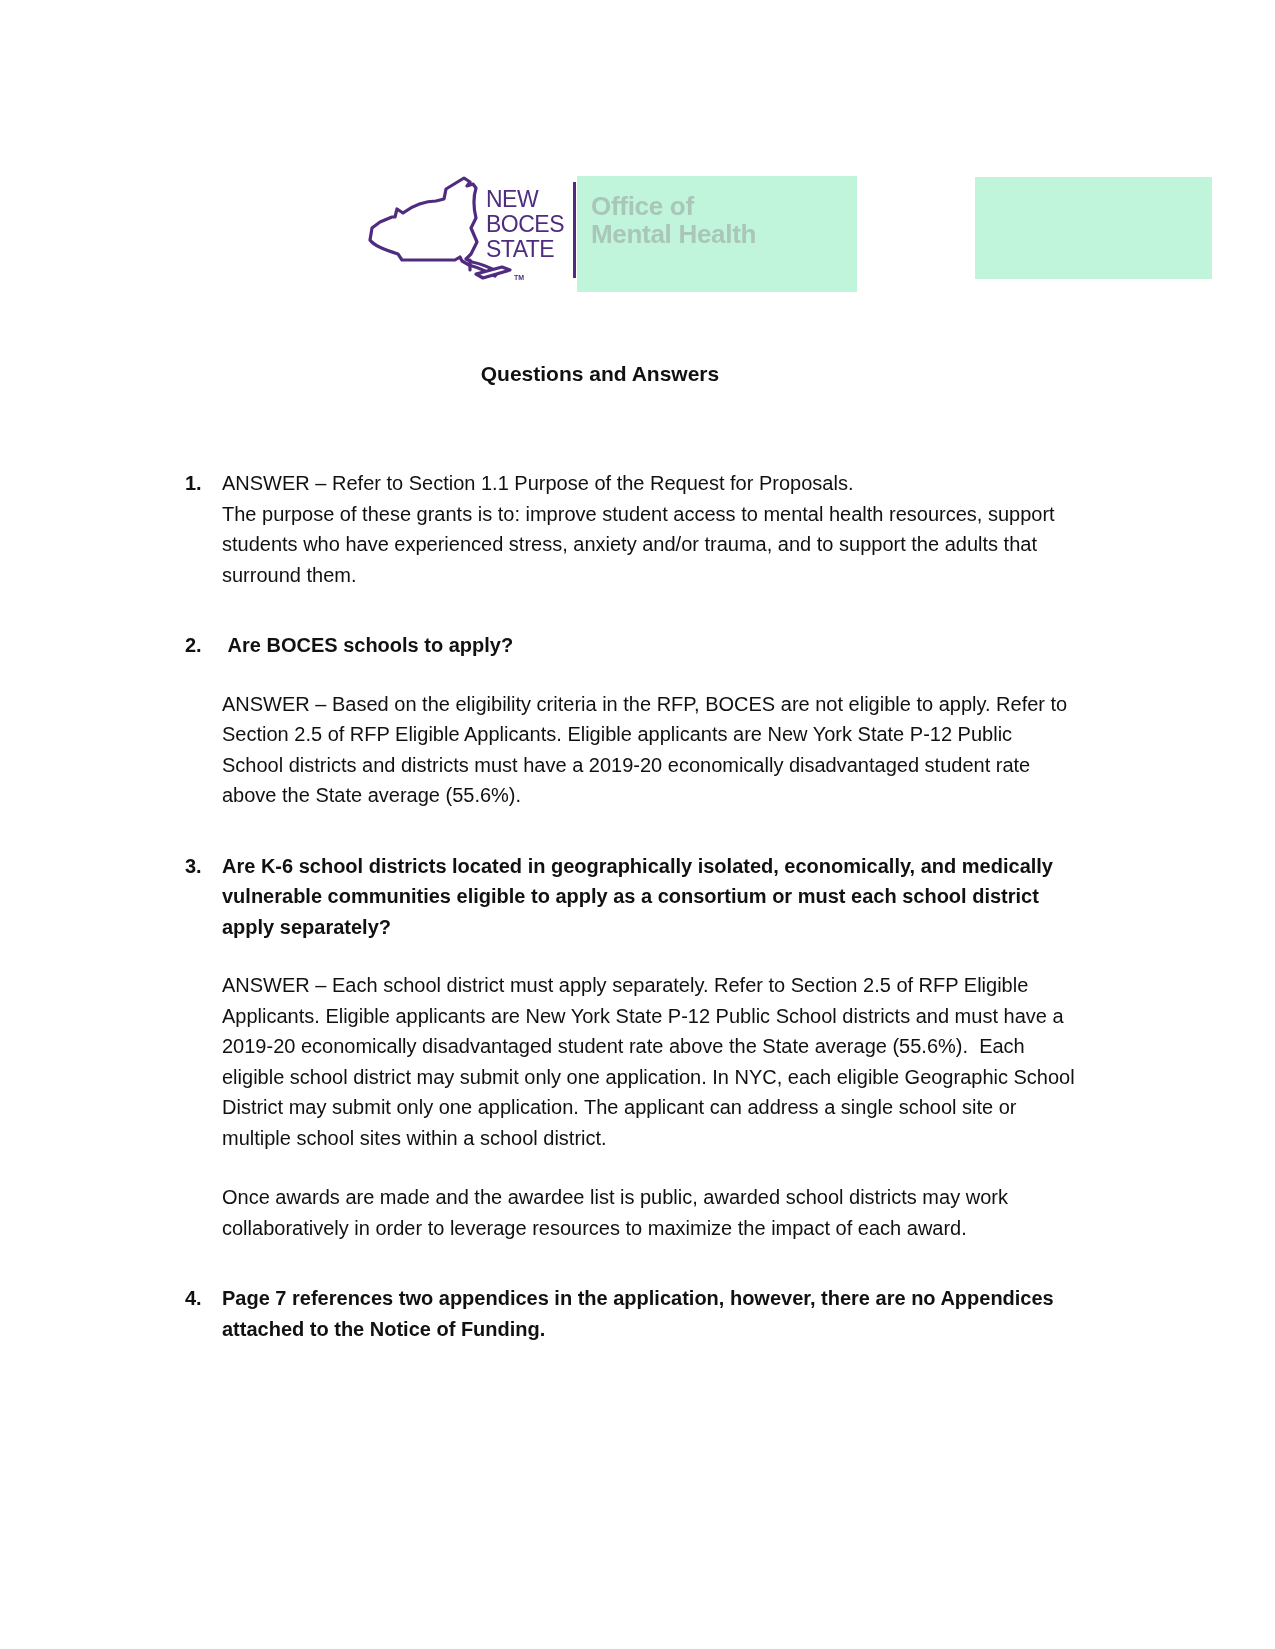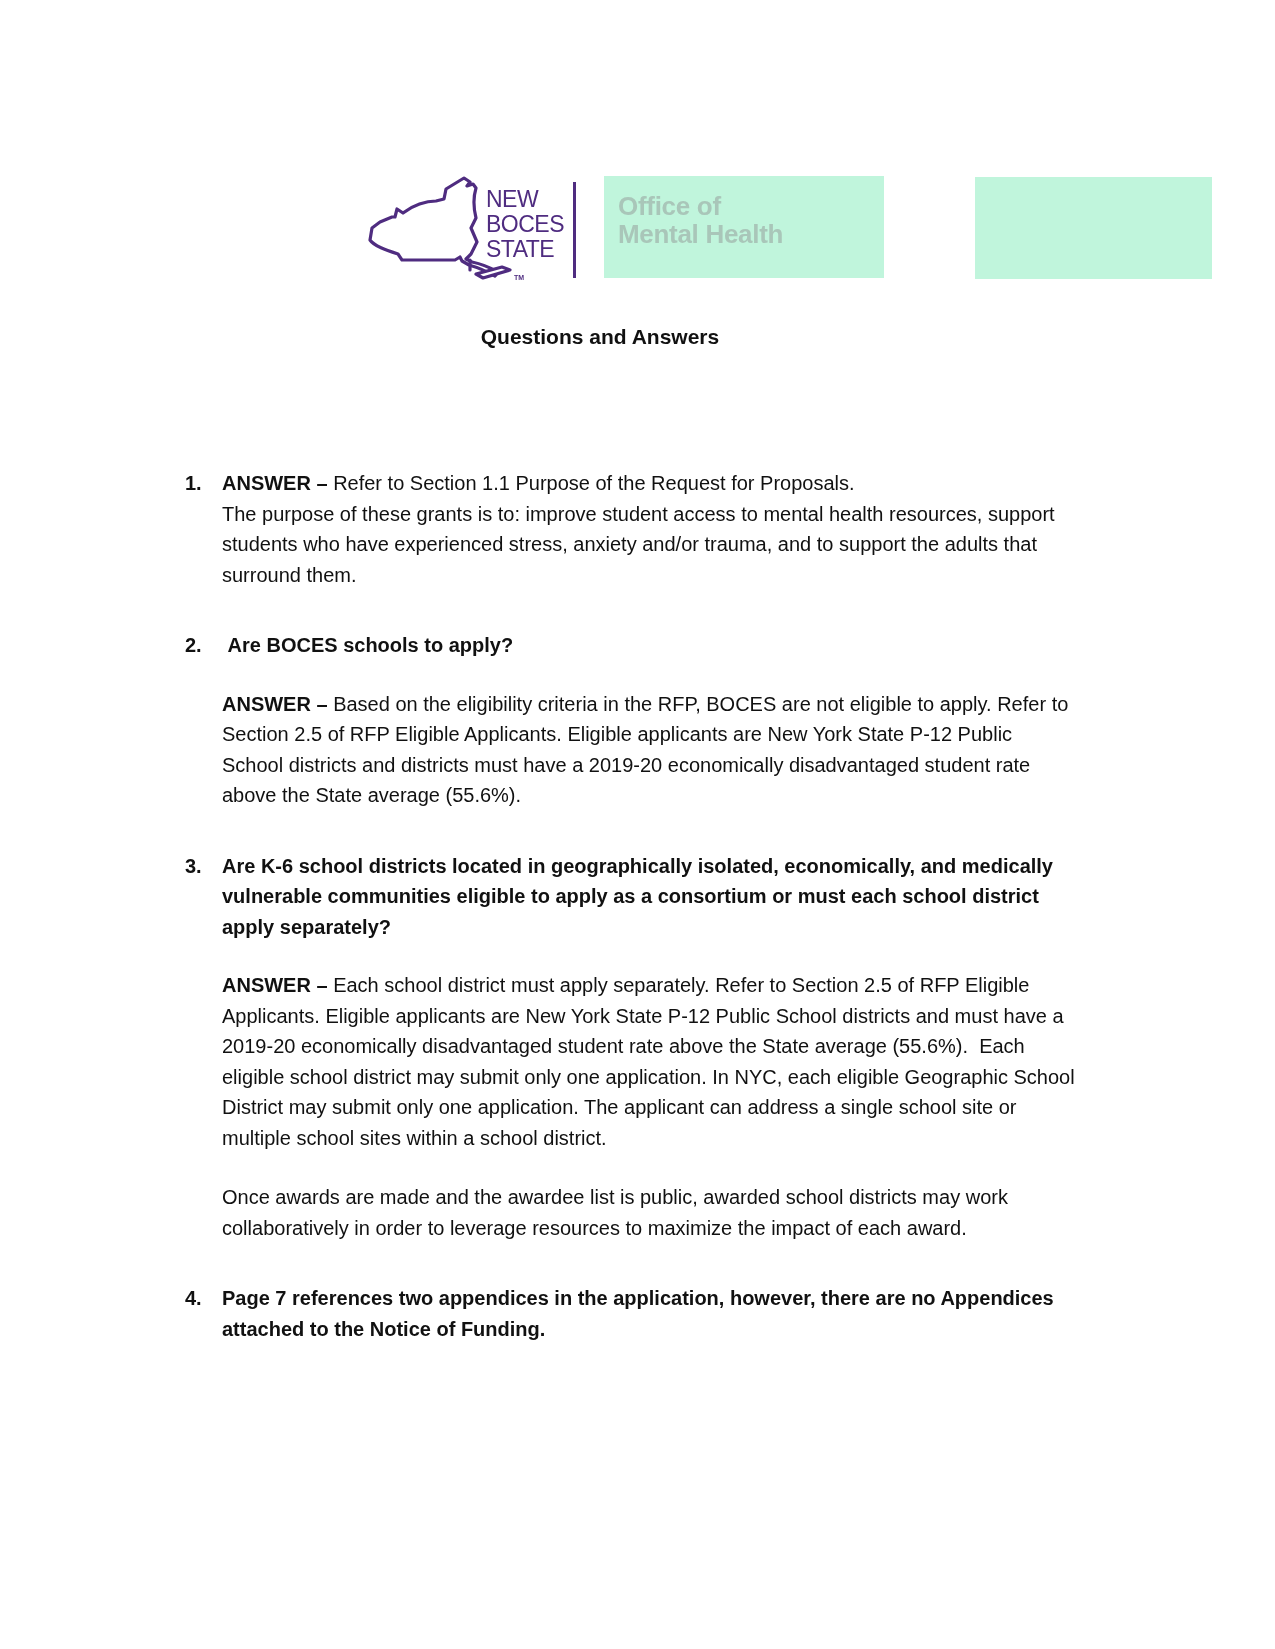--- a/index.html
+++ b/index.html
@@ -27,49 +27,49 @@
     color:var(--purple);
     font-weight:normal;font-size:23px;line-height:25px;
     letter-spacing:-0.5px;
     padding:1px 3px 2px 2px;
   }
   .logo-divider{
     position:absolute;left:573px;top:182px;width:3px;height:96px;
     background:var(--purple);
   }
   .mint-box{position:absolute;background:var(--mint);}
-  .office-box{left:577px;top:176px;width:280px;height:102px;padding:0;margin-left:27px;}
+  .office-box{left:577px;top:176px;width:280px;height:116px;padding:0;}
   .office-line{
     margin-left:14px;
     color:var(--office-text);
     font-weight:bold;font-size:26px;line-height:28px;
     letter-spacing:-0.3px;
   }
   .office-line:first-child{margin-top:16px;}
   .right-box{left:975px;top:177px;width:237px;height:102px;}
 
   
   .title-block{
-    position:absolute;left:150px;top:318px;width:900px;
+    position:absolute;left:150px;top:355px;width:900px;
     text-align:center;font-weight:bold;font-size:21px;line-height:37px;
     color:#111111;
   }
 
   
   .qa-list{position:absolute;left:185px;top:468px;width:890px;}
   .qa-item{display:flex;margin-bottom:11px;}
   .qa-number{width:37px;flex:0 0 37px;font-weight:bold;font-size:20px;line-height:30.5px;}
   .qa-body{flex:1;max-width:853px;}
   .qa-question{
     font-weight:bold;font-size:20px;line-height:30.5px;
     margin-bottom:28px;white-space:pre-wrap;
   }
   .answer-para{margin-bottom:29px;font-size:20px;line-height:30.5px;}
   .answer-line{white-space:pre-wrap;}
-  .answer-prefix{font-weight:bold;}
+  .answer-prefix{font-weight:normal;}
 </style>
 </head>
 <body>
 
 <div class="page" style="--purple: #4F2C80; --mint: #C0F5DC; --office-text: #A9C6B9;">
 
   <header class="doc-header">
     <svg class="ny-map" viewBox="0 0 190 115" aria-hidden="true">
       <path d="M 12,68 L 14,56 L 22,50 L 34,45 L 37,45 L 39,37 L 45,41
                C 55,33 68,29 78,29 L 86,27 L 88,17 L 106,6 L 112,10 L 109,14 L 115,12 L 118,16

